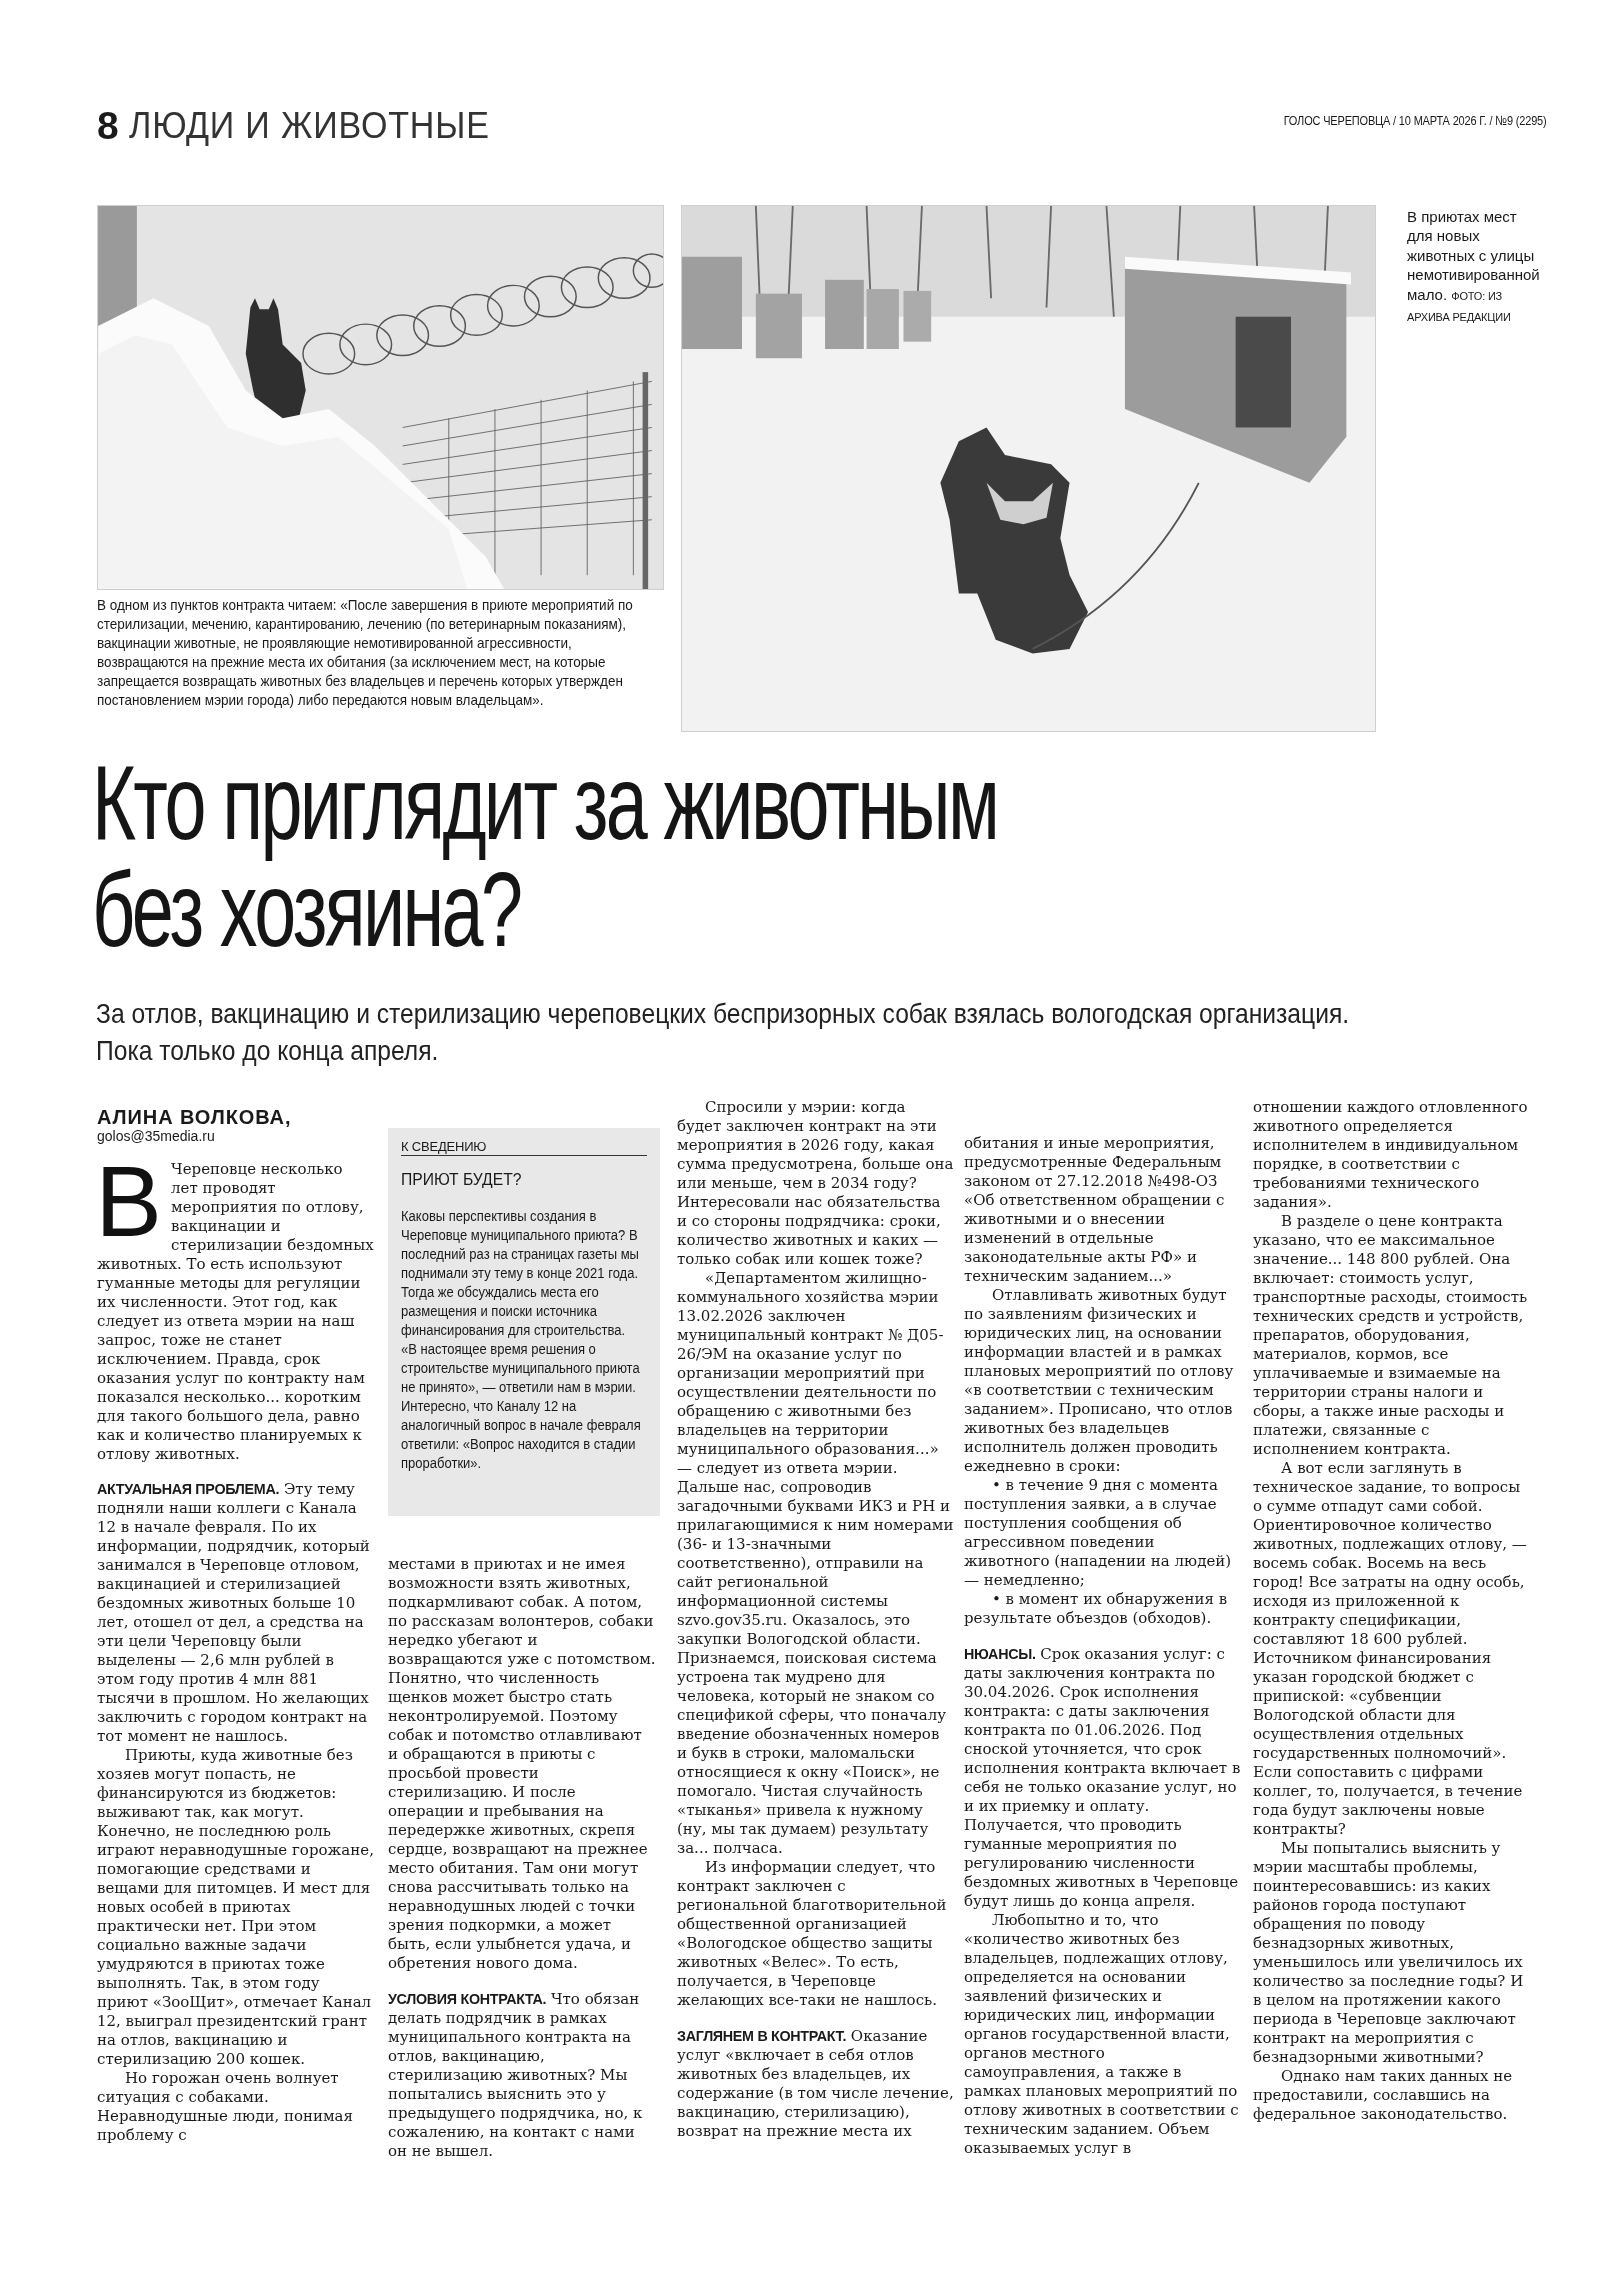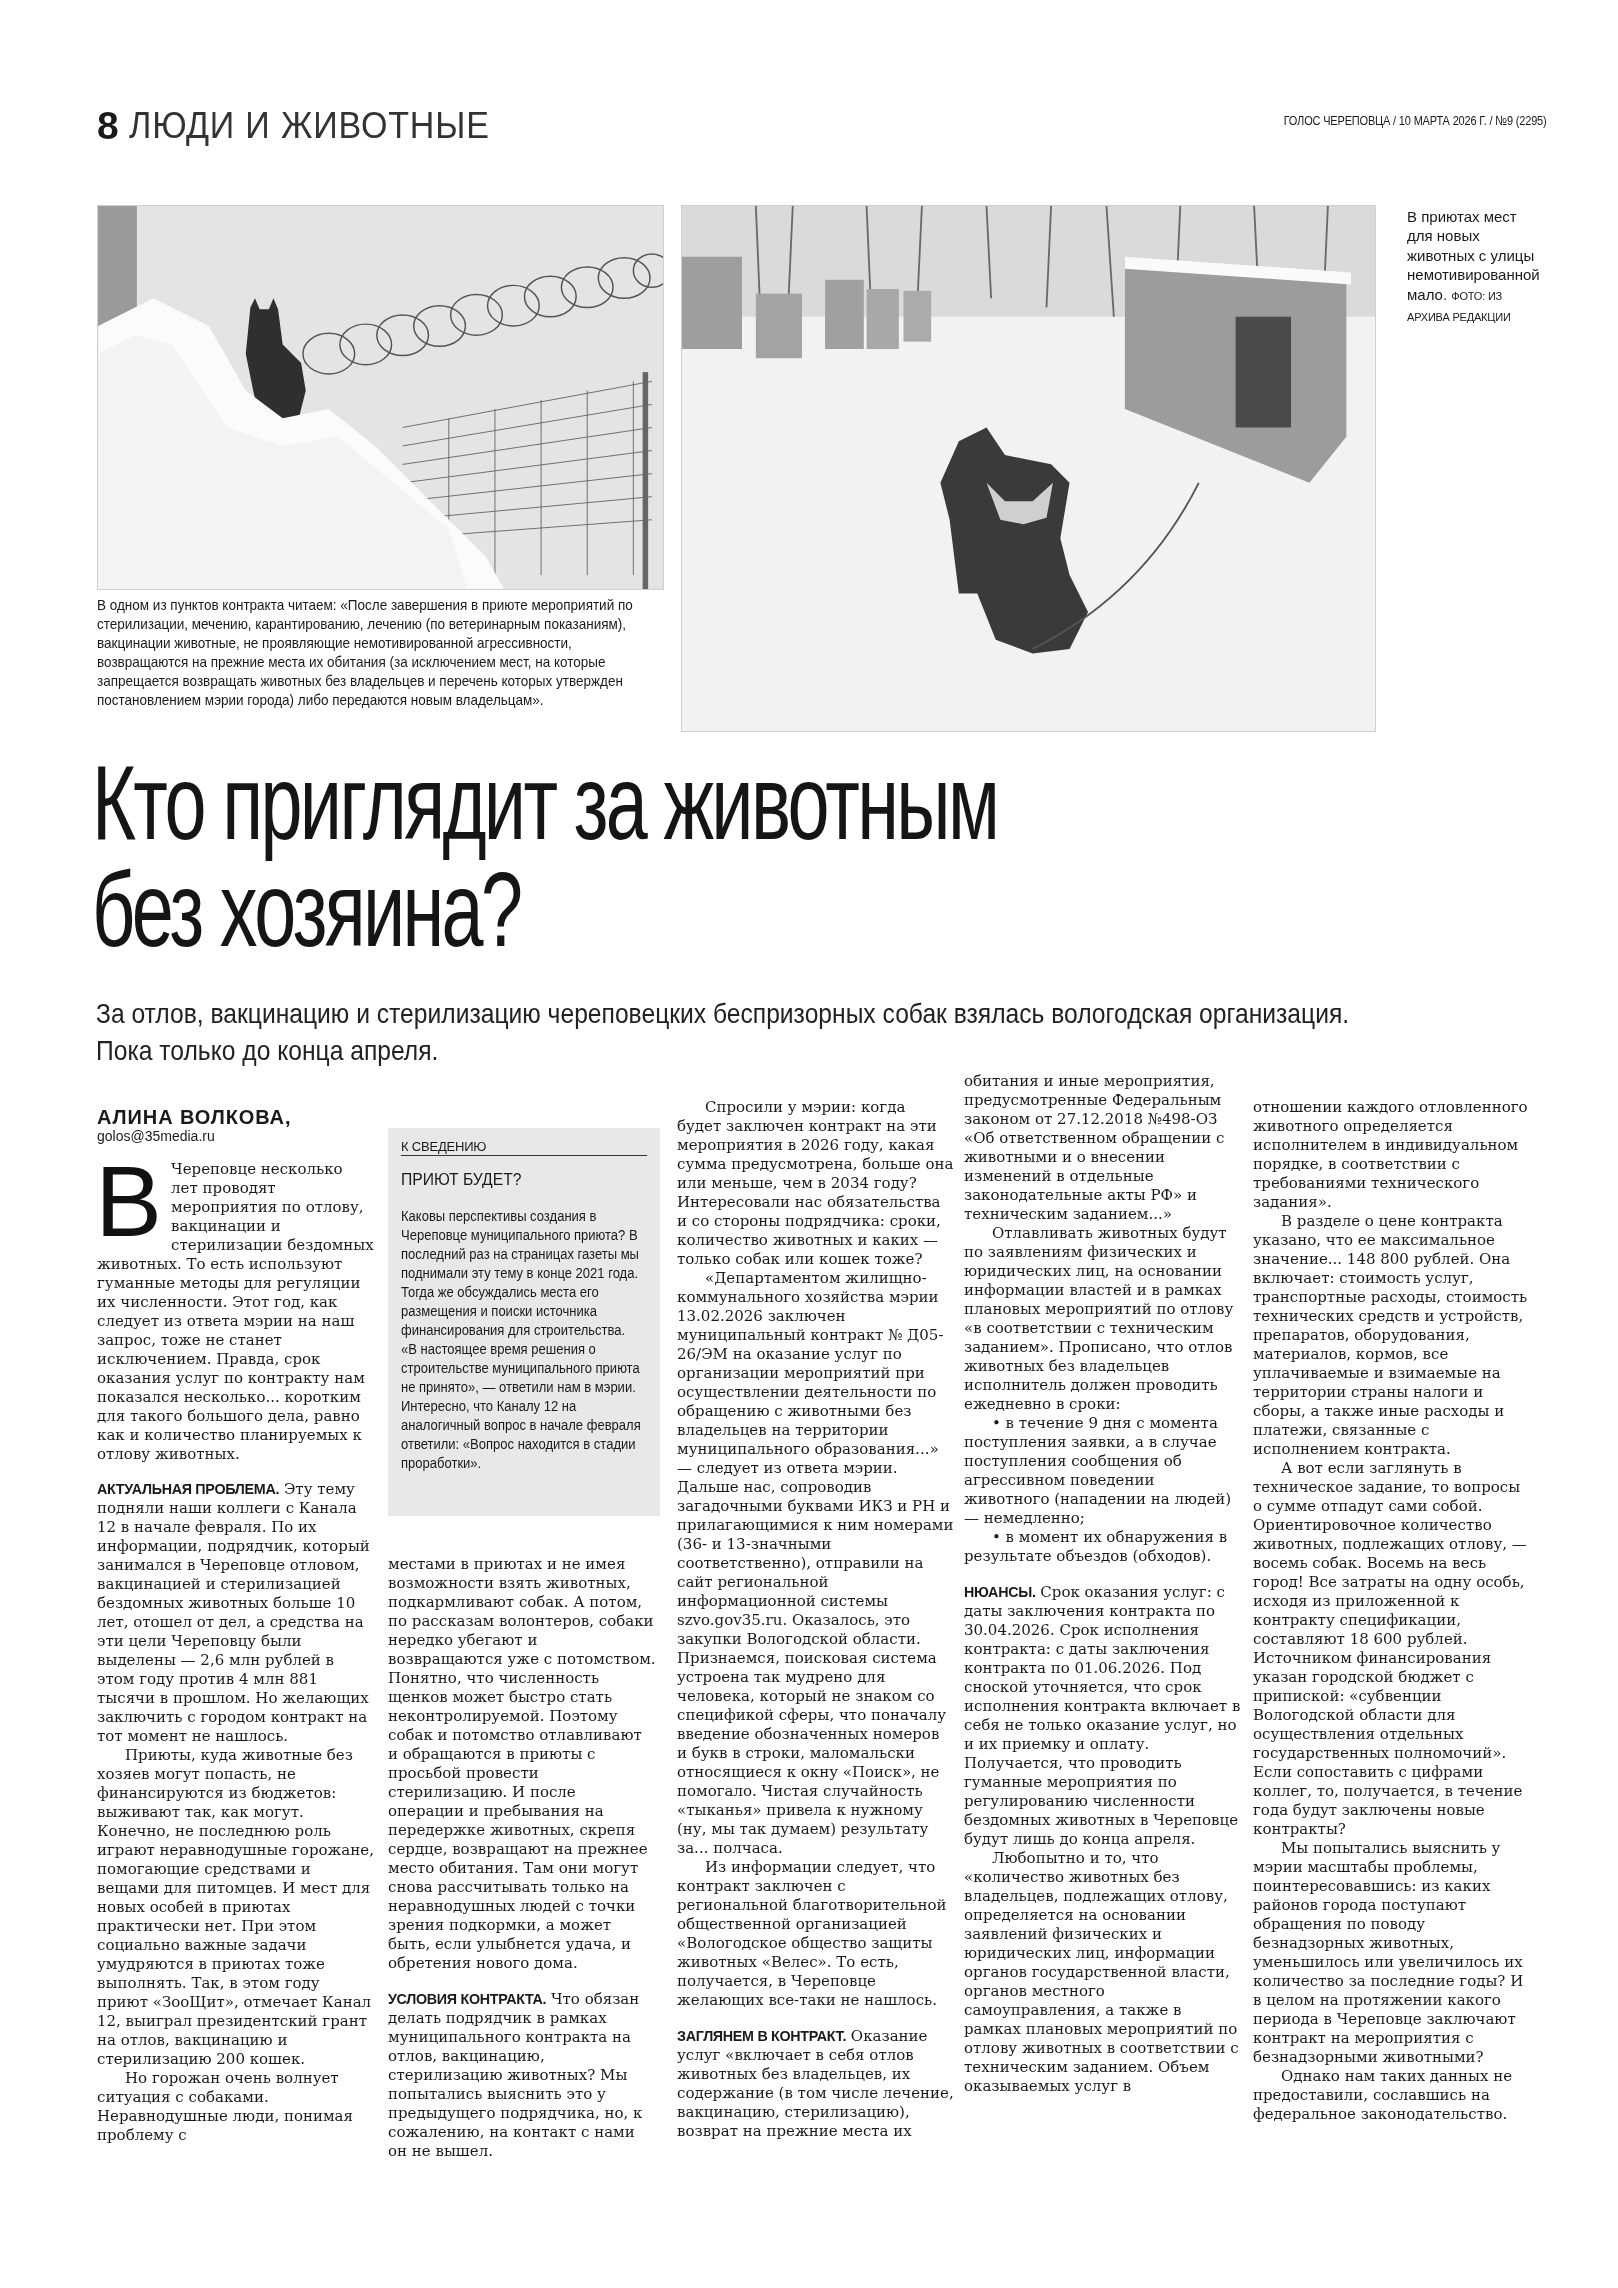--- a/index.html
+++ b/index.html
@@ -29,21 +29,21 @@
   
   .col { font-size: 15px; line-height: 19px; text-align: left; color: #1a1a1a; }
   .col p { margin: 0; text-indent: 28px; }
   .col p.noindent { text-indent: 0; }
   .col p.spaced { margin-top: 16.6px; }
   .col .subhead { font-family: "Liberation Sans", "DejaVu Sans", sans-serif; font-weight: bold; font-size: 14.3px; text-transform: uppercase; letter-spacing: -0.3px; }
 
   .col1 { left: 97px; top: 1108px; width: 277px; }
   .col2 { left: 388px; top: 1555px; width: 268px; }
   .col3 { left: 677px; top: 1098px; width: 277px; }
-  .col4 { left: 964px; top: 1072px; width: 277px; }
+  .col4 { left: 964px; top: 1134px; width: 277px; }
   .col5 { left: 1253px; top: 1098px; width: 277px; }
 
   .byline-name { font-size: 20px; font-weight: bold; letter-spacing: 0.9px; line-height: 18.5px; font-family: "Liberation Sans", "DejaVu Sans", sans-serif; }
   .byline-email { font-size: 14px; line-height: 18.5px; font-family: "Liberation Sans", "DejaVu Sans", sans-serif; margin-bottom: 14.8px; }
 
   .dropcap-wrap { position: relative; }
   .dropcap { float: left; font-family: "Liberation Sans", "DejaVu Sans", sans-serif; font-size: 100px; line-height: 78px; font-weight: 200; margin: 1.8px 9.2px 0 -1.8px; height: 85px; color: #111; }
 
   
   .sidebar { left: 388px; top: 1128px; width: 257px; height: 388px; background: #e8e8e8; padding: 11px 13px 11px 13px; box-sizing: border-box; width: 272px; }

